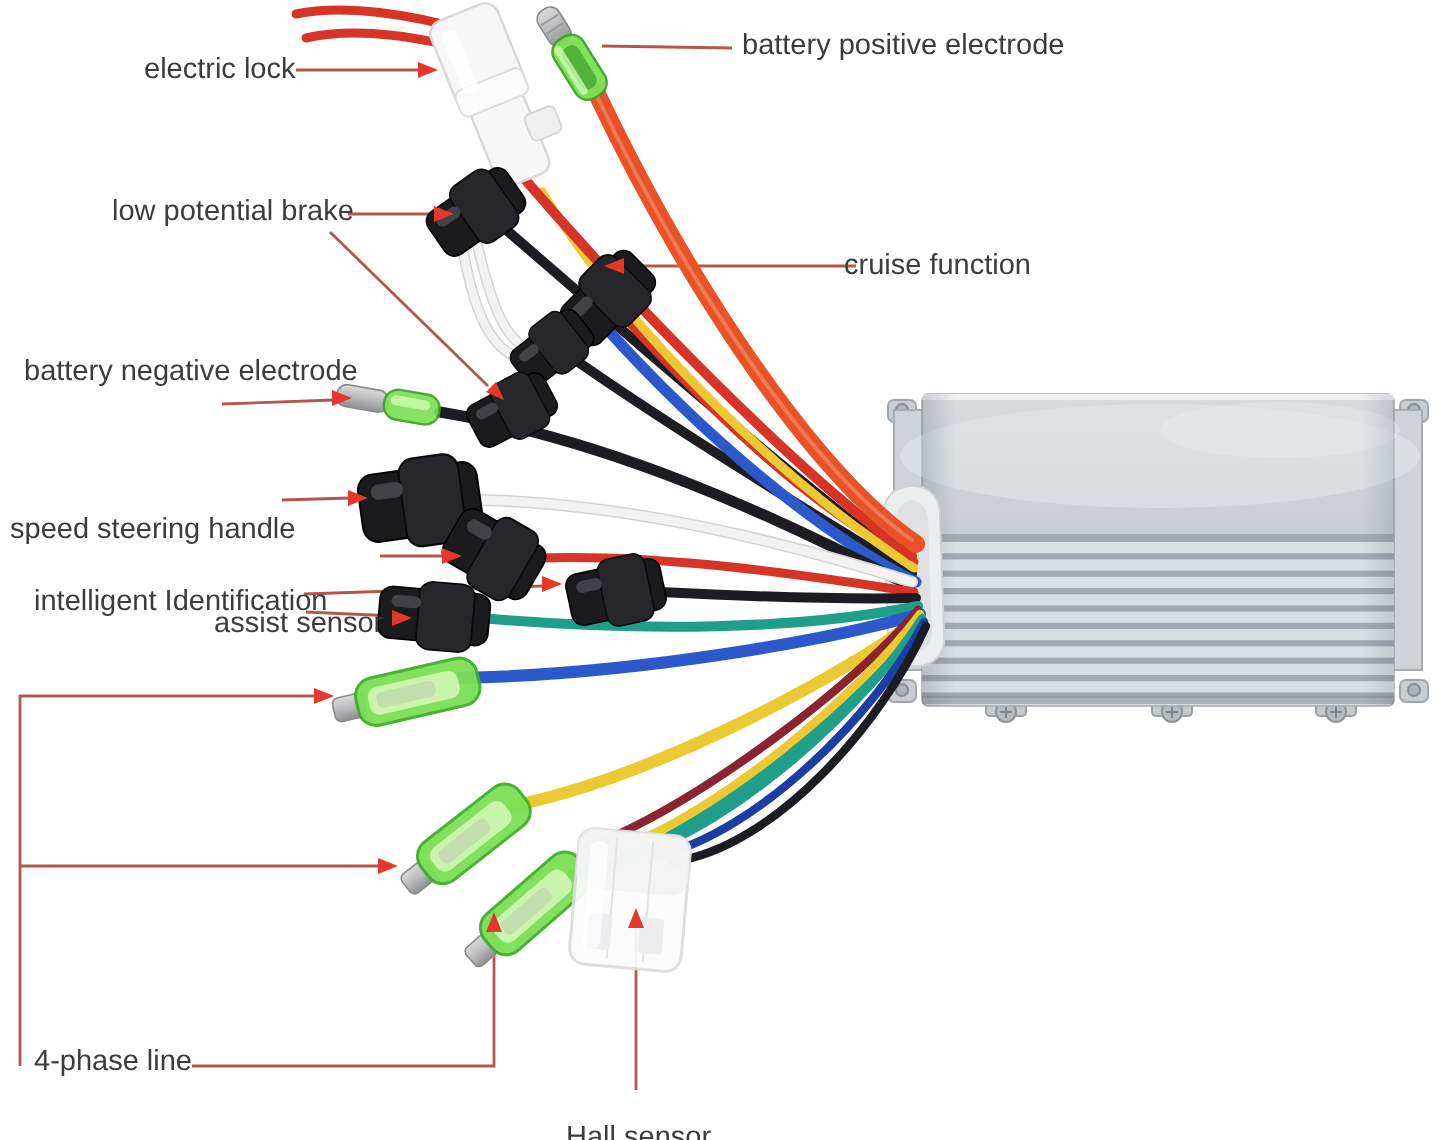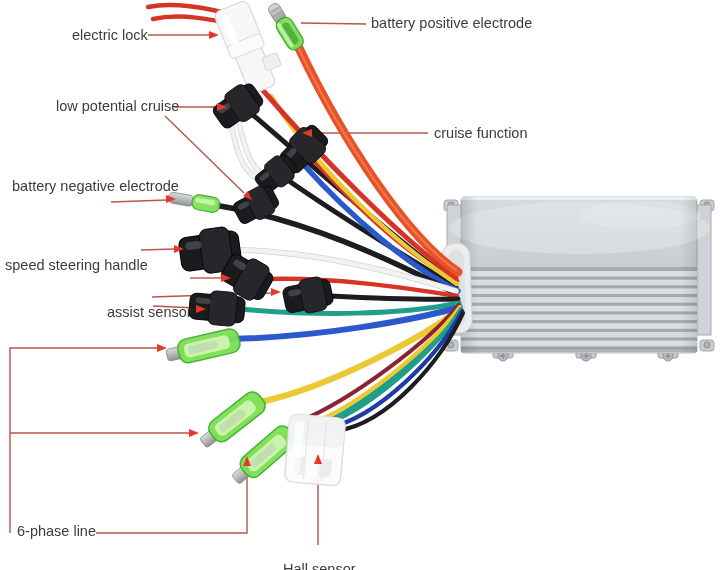--- a/index.html
+++ b/index.html
@@ -221,20 +221,21 @@
     <polygon class="arrow" points="206,309 196,305 196,313"></polygon>
     <polygon class="arrow" points="167,348 157,344 157,352"></polygon>
     <polygon class="arrow" points="199,433 189,429 189,437"></polygon>
     <polygon class="arrow" points="247,456 243,466 251,466"></polygon>
     <polygon class="arrow" points="318,454 314,464 322,464"></polygon>
   </g>
 </svg>
 
   <div class="lbl" style="left:72px;top:26px;">electric lock</div>
   <div class="lbl" style="left:371px;top:14px;">battery positive electrode</div>
-  <div class="lbl" style="left:56px;top:97px;">low potential cruise</div>
-  <div class="lbl" style="left:434px;top:124px;">cruise function</div>
+  <div class="lbl" style="left:56px;top:97px;">low potential brake</div>
+  <div class="lbl" style="left:422px;top:124px;">cruise function</div>
   <div class="lbl" style="left:12px;top:177px;">battery negative electrode</div>
   <div class="lbl" style="left:5px;top:256px;">speed steering handle</div>
   <div class="lbl" style="left:107px;top:268px;margin-top:35px;">assist sensor</div>
-  <div class="lbl" style="left:17px;top:522px;">6-phase line</div>
+  <div class="lbl" style="left:17px;top:292px;">intelligent Identification</div>
+  <div class="lbl" style="left:17px;top:522px;">4-phase line</div>
   <div class="lbl" style="left:283px;top:537px;margin-top:23px;">Hall sensor</div>
 </div>
 
 </body></html>

